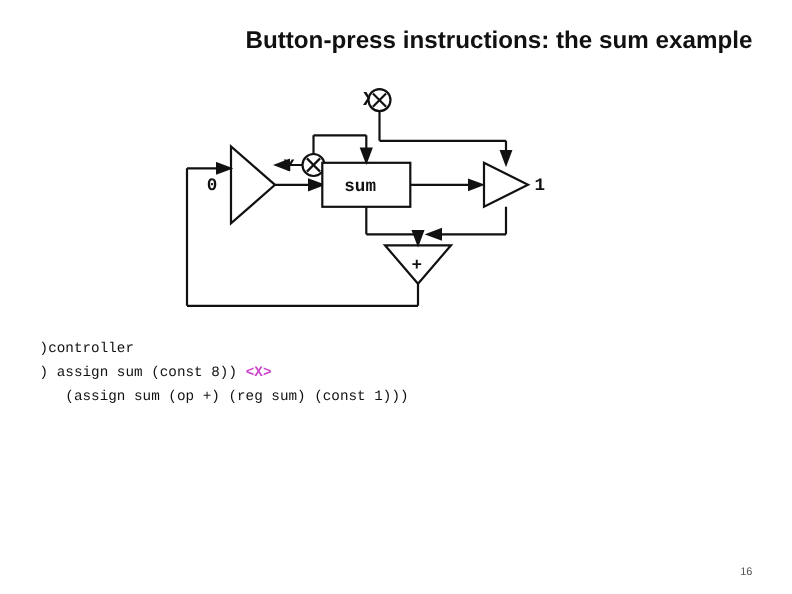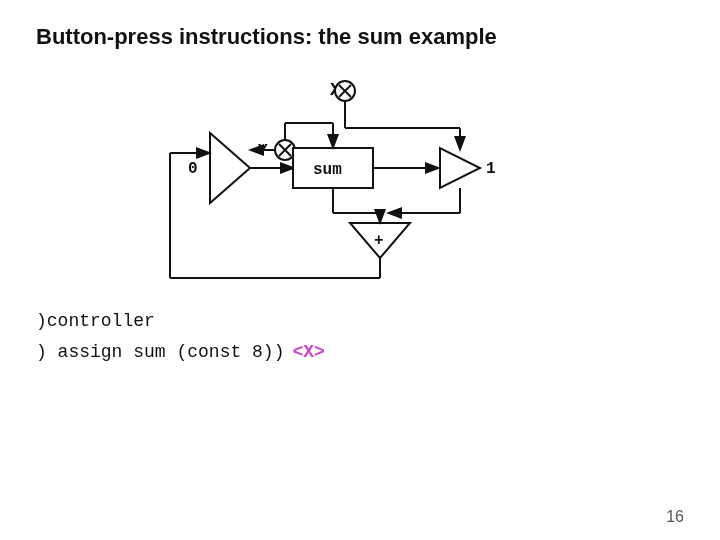--- a/index.html
+++ b/index.html
@@ -18,40 +18,41 @@
       padding: 24px 36px;
       position: relative;
     }
 
     .title {
       font-family: Arial, sans-serif;
       font-size: 22px;
       font-weight: bold;
       color: #111;
       margin-bottom: 18px;
+      text-align: right;
     }
 
     
     .diagram {
       position: relative;
       width: 460px;
       height: 220px;
       margin: 0 auto 10px auto;
     }
 
     
     .diagram svg {
       width: 100%;
       height: 100%;
     }
 
     
     .code-section {
       margin-top: 18px;
-      font-size: 18px;
+      font-size: 13px;
       line-height: 1.7;
       color: #111;
     }
 
     .code-line {
       display: flex;
       align-items: center;
     }
 
     .code-text {
@@ -67,21 +68,21 @@
       color: #cc44cc;
       font-weight: bold;
       margin-left: 8px;
     }
 
     .page-number {
       position: absolute;
       bottom: 14px;
       right: 36px;
       font-family: Arial, sans-serif;
-      font-size: 16px;
+      font-size: 10px;
       color: #555;
     }
   </style>
 </head>
 <body>
 
 <div class="page">
 
   <div class="title">Button-press instructions: the sum example</div>
 
@@ -153,18 +154,21 @@
     <div class="code-line">
       <span class="code-text">)controller</span>
     </div>
 
     <div class="code-line">
       <span class="code-text">) assign sum (const 8))</span>
       <span class="highlight-x">&lt;X&gt;</span>
     </div>
 
 
+    <div class="code-line">
+      <span class="code-text">   (assign sum (op +) (reg sum) (const 1)))</span>
+    </div>
 
   </div>
 
   <div class="page-number">16</div>
 
 </div>
 
 </body></html>

